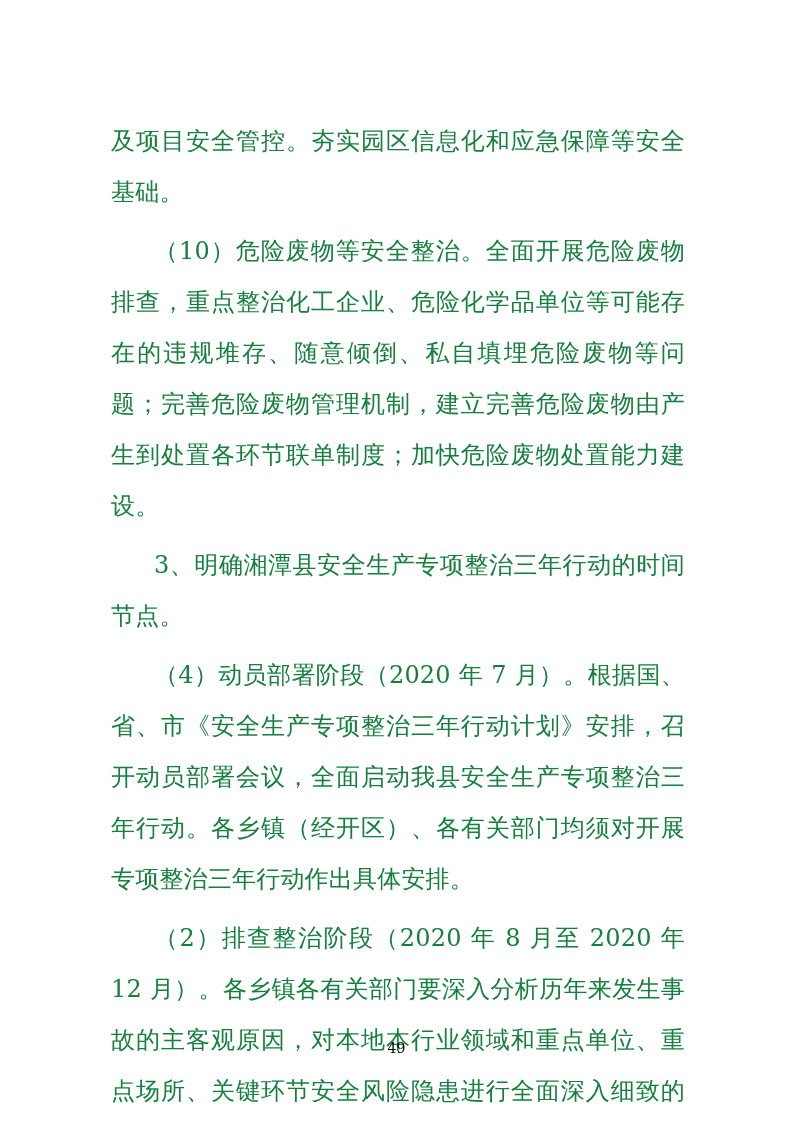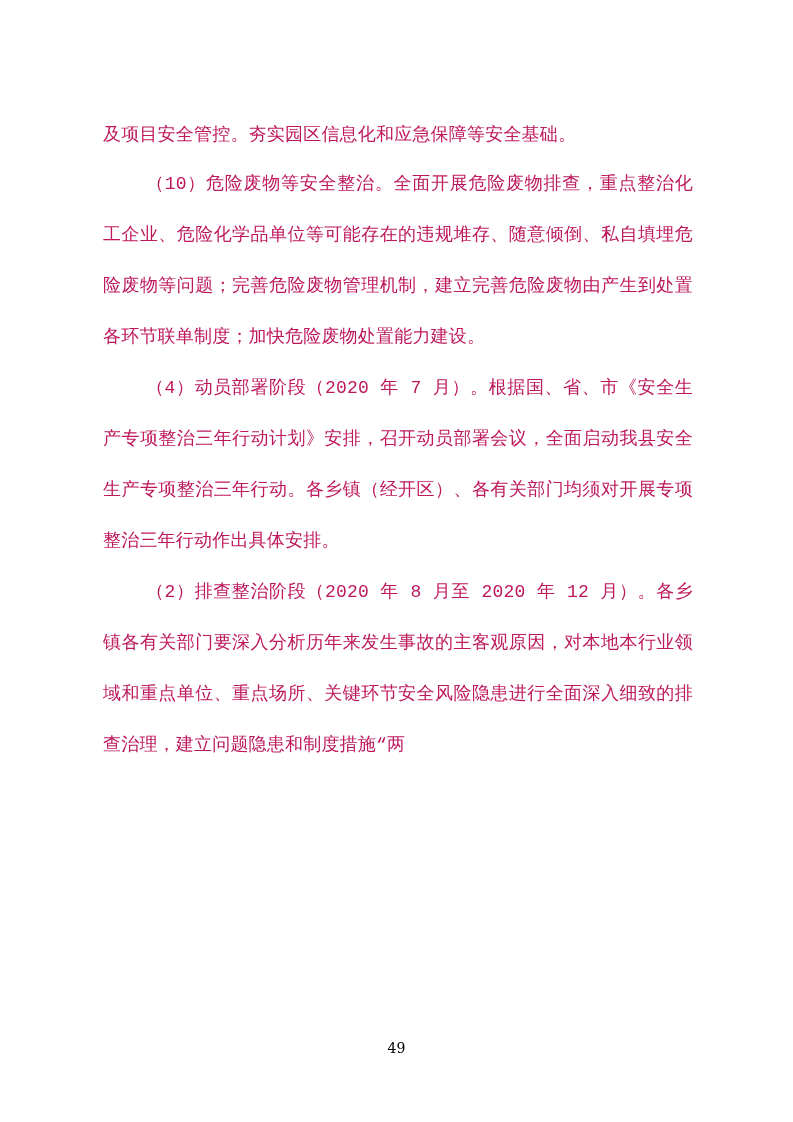--- a/index.html
+++ b/index.html
@@ -19,48 +19,48 @@
     overflow: hidden;
   }
   .content {
     position: absolute;
     left: 103px;
     top: 108px;
     width: 590px;
   }
   .para {
     font-family: "DejaVu Serif", serif;
-    font-size: 18px;
+    font-size: 24px;
     line-height: 51px;
-    color: #be185d;
+    color: #15803d;
     text-align: justify;
     text-justify: inter-ideograph;
-    margin: 0;
+    margin: 8px;
     letter-spacing: 0.2px;
     white-space: pre-wrap;
   }
   .indent {
     text-indent: 43px;
-    font-family: Liberation Mono, monospace;
   }
   .page-number {
     position: absolute;
     left: 0;
     top: 1040px;
     width: 793px;
     text-align: center;
     font-family: "DejaVu Serif", serif;
     font-size: 14px;
     color: #000000;
   }
 </style>
 </head>
 <body>
 
 <div class="page">
   <div class="content">
     <p class="para">及项目安全管控。夯实园区信息化和应急保障等安全基础。</p>
     <p class="para indent">（10）危险废物等安全整治。全面开展危险废物排查，重点整治化工企业、危险化学品单位等可能存在的违规堆存、随意倾倒、私自填埋危险废物等问题；完善危险废物管理机制，建立完善危险废物由产生到处置各环节联单制度；加快危险废物处置能力建设。</p>
+    <p class="para indent">3、明确湘潭县安全生产专项整治三年行动的时间节点。</p>
     <p class="para indent">（4）动员部署阶段（2020 年 7 月）。根据国、省、市《安全生产专项整治三年行动计划》安排，召开动员部署会议，全面启动我县安全生产专项整治三年行动。各乡镇（经开区）、各有关部门均须对开展专项整治三年行动作出具体安排。</p>
     <p class="para indent">（2）排查整治阶段（2020 年 8 月至 2020 年 12 月）。各乡镇各有关部门要深入分析历年来发生事故的主客观原因，对本地本行业领域和重点单位、重点场所、关键环节安全风险隐患进行全面深入细致的排查治理，建立问题隐患和制度措施“两</p>
   </div>
   <div class="page-number">49</div>
 </div>
 
 </body></html>

